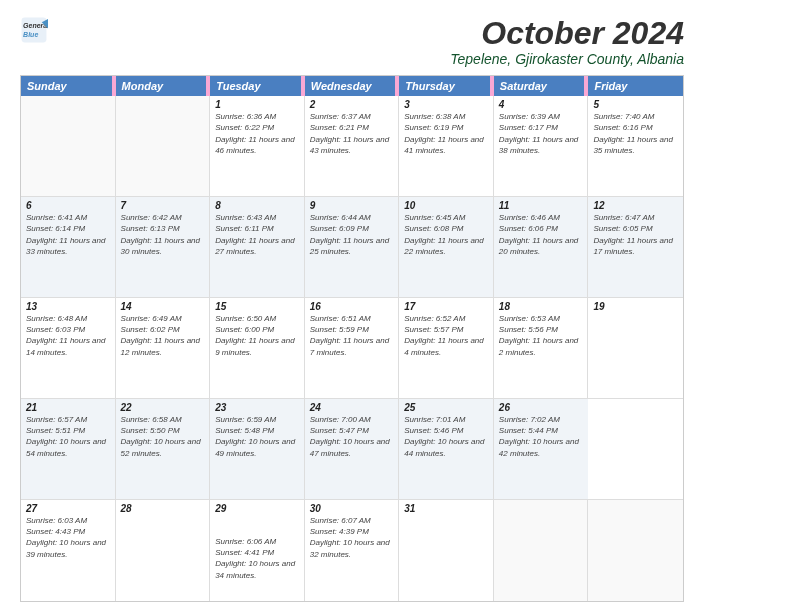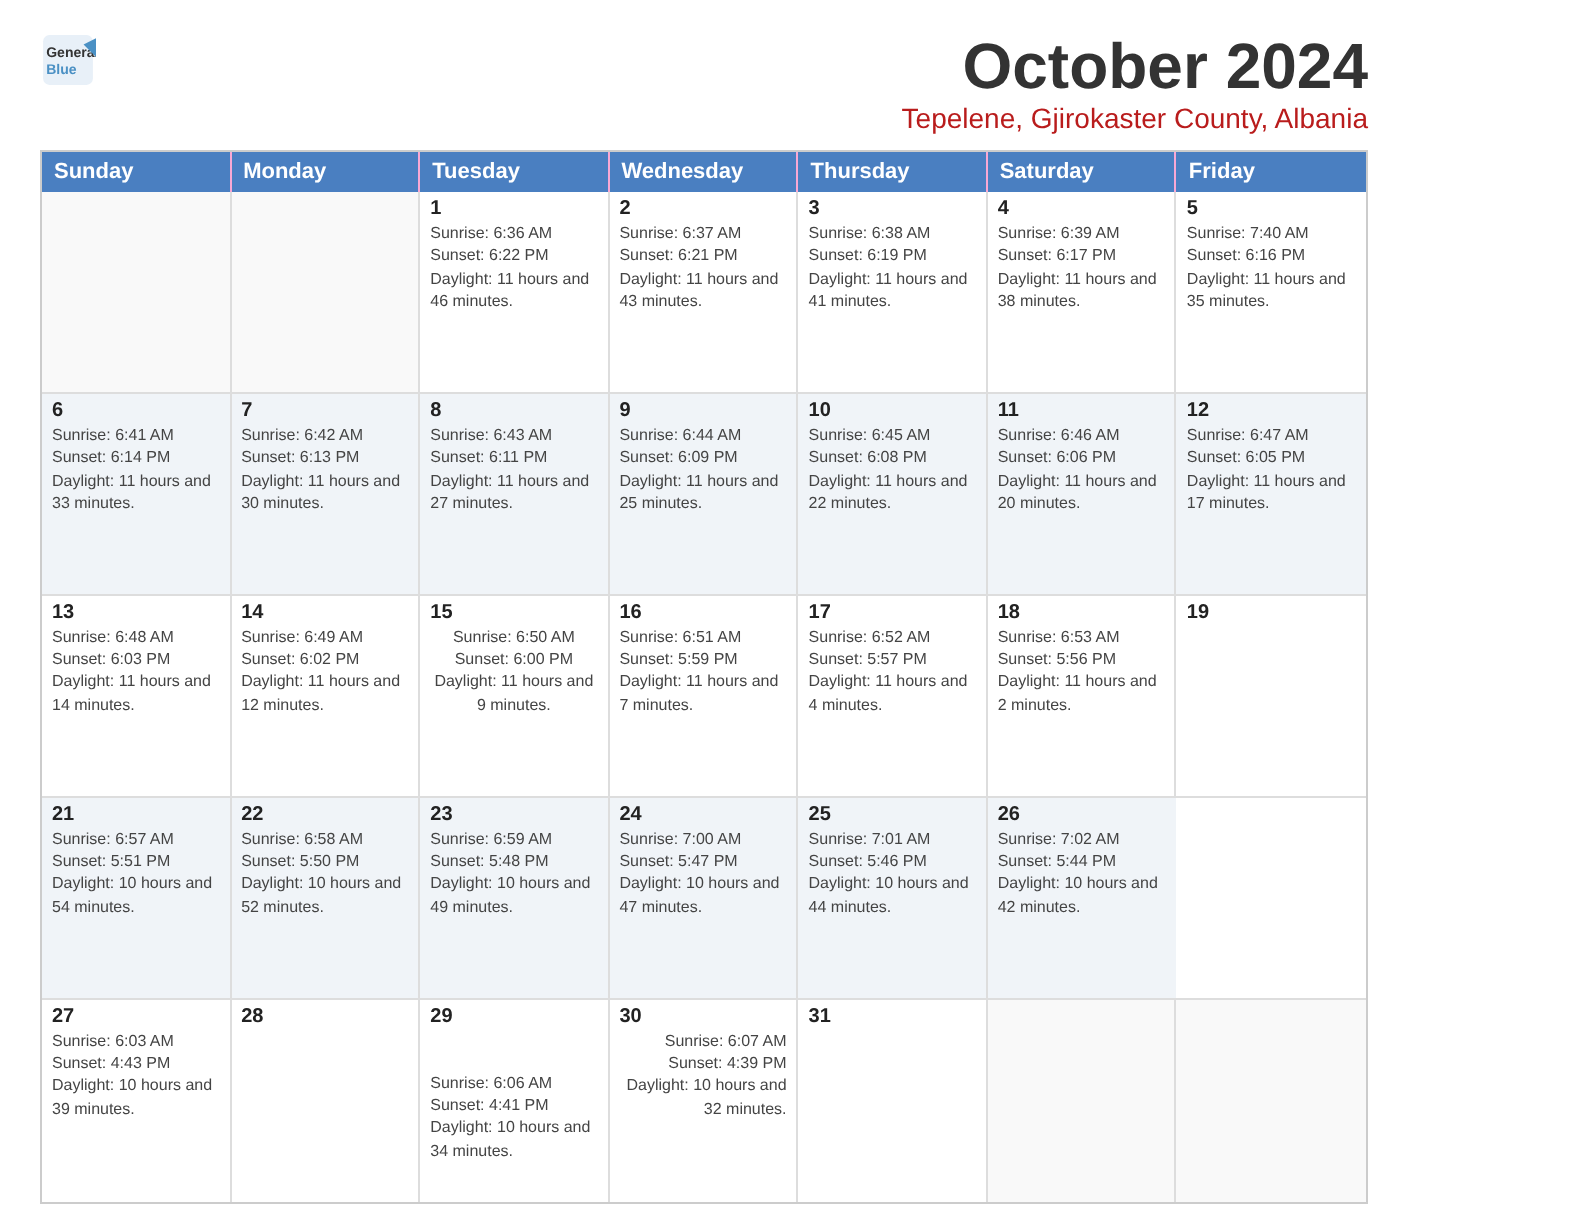--- a/index.html
+++ b/index.html
@@ -9,20 +9,21 @@
       font-family: Arial, sans-serif;
       background: #fff;
       overflow: hidden;
     }
     .page {
       width: 704px;
       height: 612px;
       padding: 16px 20px 10px 20px;
       display: flex;
       flex-direction: column;
+      font-style: italic;
     }
     .header {
       display: flex;
       align-items: flex-start;
       justify-content: space-between;
       margin-bottom: 8px;
     }
     .logo {
       display: flex;
       align-items: center;
@@ -36,40 +37,40 @@
       text-align: right;
     }
     .month-title {
       font-size: 32px;
       font-weight: bold;
       color: #333;
       line-height: 1.1;
     }
     .location-title {
       font-size: 14px;
-      color: #b91c1c;
+      color: #14532d;
     }
     .calendar {
       flex: 1;
       display: flex;
       flex-direction: column;
       border: 1px solid #ccc;
     }
     .day-headers {
       display: grid;
       grid-template-columns: repeat(7, 1fr);
       background: #4a7fc1;
     }
     .day-header {
       color: #fff;
       font-size: 11px;
       font-weight: bold;
       padding: 4px 6px;
       text-align: left;
-      border-right: 1px solid #f9a8d4;
+      border-right: 4px solid #f9a8d4;
     }
     .day-header:last-child { border-right: none; }
     .calendar-grid {
       flex: 1;
       display: grid;
       grid-template-rows: repeat(5, 1fr);
     }
     .calendar-row {
       display: grid;
       grid-template-columns: repeat(7, 1fr);
@@ -216,21 +217,21 @@
 Daylight: 11 hours and 14 minutes.</div>
           </div>
           <div class="cell">
             <div class="cell-day">14</div>
             <div class="cell-info" style="white-space: pre-line;">Sunrise: 6:49 AM
 Sunset: 6:02 PM
 Daylight: 11 hours and 12 minutes.</div>
           </div>
           <div class="cell">
             <div class="cell-day">15</div>
-            <div class="cell-info" style="white-space: pre-line; text-align: center;">Sunrise: 6:50 AM
+            <div class="cell-info" style="white-space: pre-line;">Sunrise: 6:50 AM
 Sunset: 6:00 PM
 Daylight: 11 hours and 9 minutes.</div>
           </div>
           <div class="cell">
             <div class="cell-day">16</div>
             <div class="cell-info" style="white-space: pre-line;">Sunrise: 6:51 AM
 Sunset: 5:59 PM
 Daylight: 11 hours and 7 minutes.</div>
           </div>
           <div class="cell">
@@ -298,21 +299,21 @@
             <div class="cell-day">28</div>
           </div>
           <div class="cell">
             <div class="cell-day">29</div>
             <div class="cell-info" style="white-space: pre-line; margin-top: 22px;">Sunrise: 6:06 AM
 Sunset: 4:41 PM
 Daylight: 10 hours and 34 minutes.</div>
           </div>
           <div class="cell">
             <div class="cell-day">30</div>
-            <div class="cell-info" style="white-space: pre-line; text-align: right;">Sunrise: 6:07 AM
+            <div class="cell-info" style="white-space: pre-line;">Sunrise: 6:07 AM
 Sunset: 4:39 PM
 Daylight: 10 hours and 32 minutes.</div>
           </div>
           <div class="cell">
             <div class="cell-day">31</div>
           </div>
           <div class="cell empty"></div>
           <div class="cell empty"></div>
         </div>
       </div>

